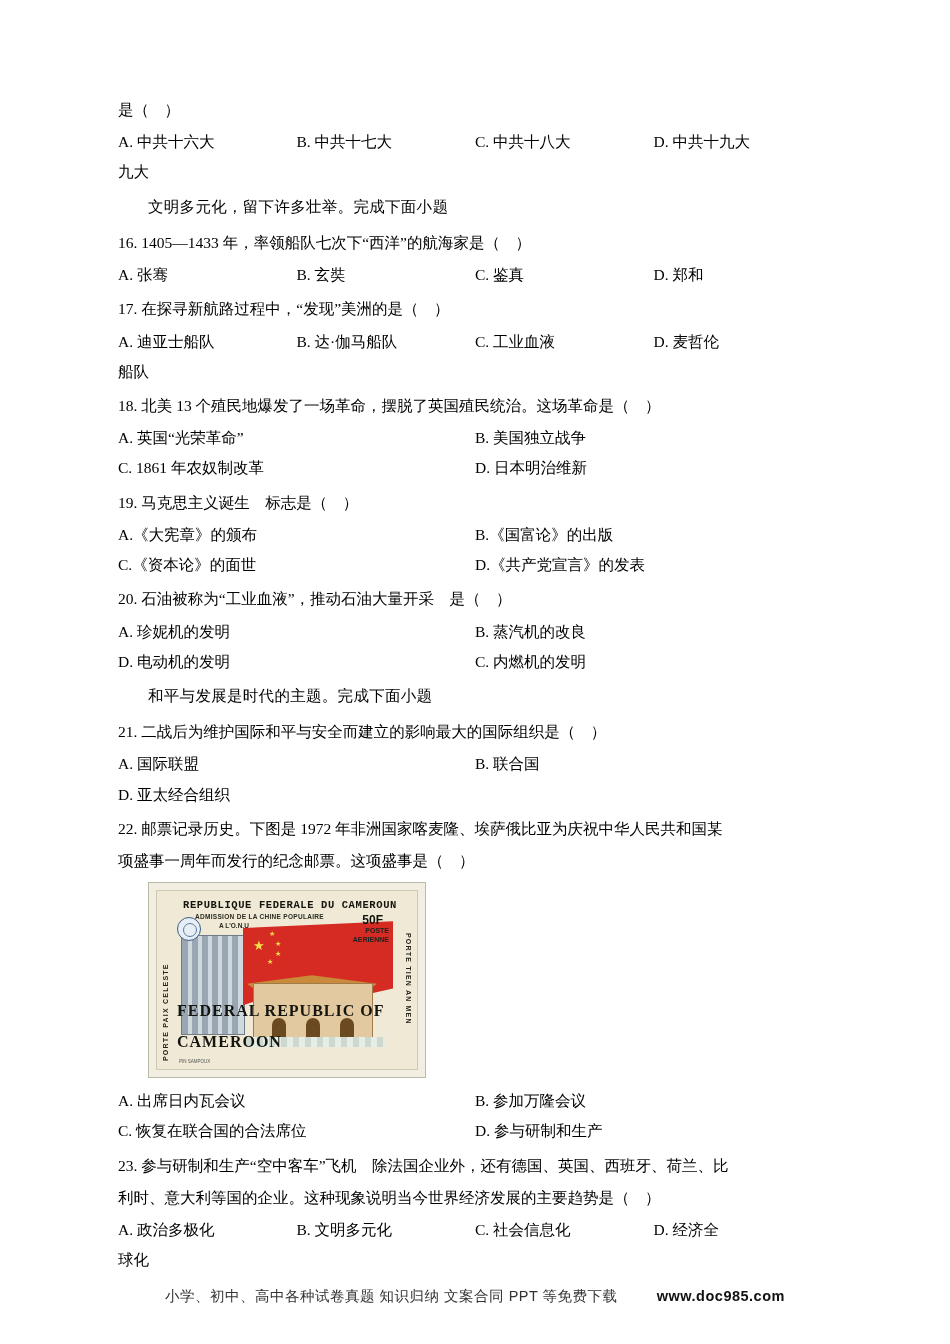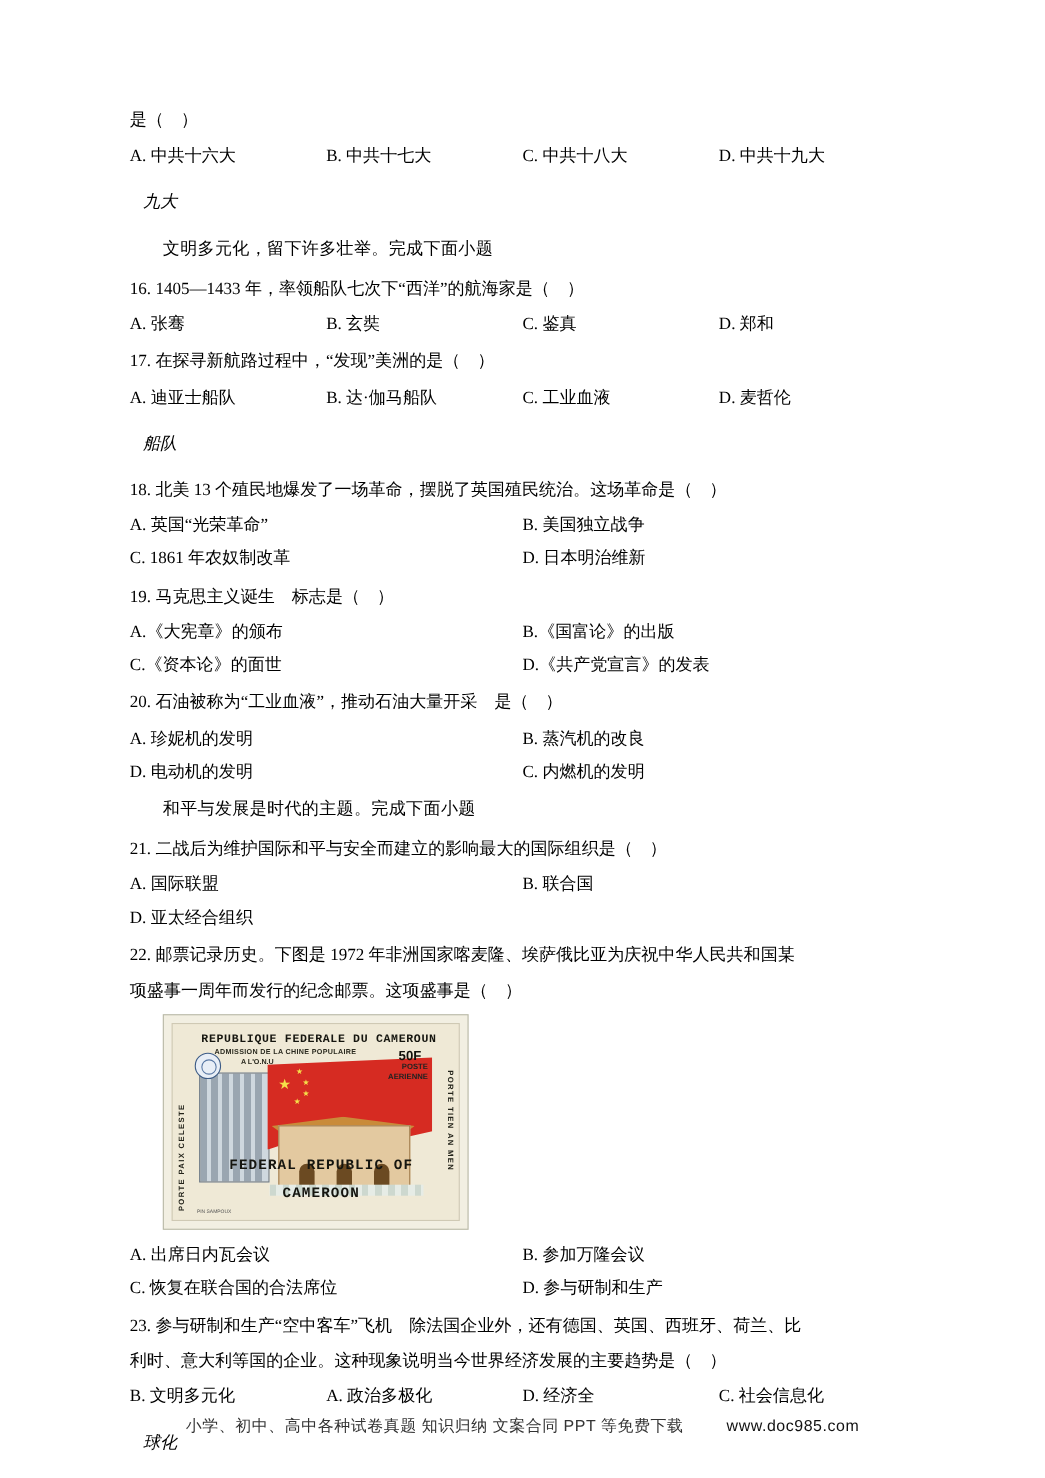--- a/index.html
+++ b/index.html
@@ -48,22 +48,21 @@
     width: 100%;
     margin-bottom: 0px;
   }
   .opts2 > div:first-child {
     flex: 0 0 50%;
   }
   .opts2 > div:last-child {
     flex: 0 0 50%;
   }
   .wrapline {
-    margin: 12px;
-    font-style: italic;
+    margin: 0;
   }
   
   .stamp-wrap {
     margin: 6px 0 8px 30px;
   }
   .stamp {
     width: 278px;
     height: 196px;
     border: 1px solid #b9b9a8;
     background: #f2efe2;
@@ -155,23 +154,23 @@
     font-size: 7px;
     font-weight: bold;
     letter-spacing: 1.2px;
     color: #23231a;
   }
   .st-bottom {
     position: absolute;
     bottom: 12px;
     left: 20px;
     right: 10px;
-    text-align: center;
-    font-family: Liberation Mono, monospace;
-    font-size: 13px;
+    text-align: left;
+    font-family: Liberation Serif, serif;
+    font-size: 16px;
     font-weight: bold;
     letter-spacing: 1px;
     color: #15150f;
   }
   .st-credit {
     position: absolute;
     bottom: 2px;
     left: 22px;
     font-family: "Liberation Sans", sans-serif;
     font-size: 4.5px;
@@ -259,21 +258,21 @@
     left: 0;
     right: 0;
     bottom: 38px;
     text-align: center;
     font-family: "Liberation Sans", sans-serif;
     font-size: 14.5px;
     color: #333333;
     letter-spacing: 0.5px;
   }
   .footer .brand {
-    font-weight: normal;
+    font-weight: bold;
     color: #111;
     margin-left: 12px;
   }
 </style>
 </head>
 <body>
 
 <div class="page">
   <div class="doc">
 
@@ -405,24 +404,24 @@
       <div class="opts2">
         <div>C. 恢复在联合国的合法席位</div>
         <div>D. 参与研制和生产</div>
       </div>
     </div>
 
     <div class="q">
       <div class="stem">23. 参与研制和生产“空中客车”飞机    除法国企业外，还有德国、英国、西班牙、荷兰、比</div>
       <div class="stem">利时、意大利等国的企业。这种现象说明当今世界经济发展的主要趋势是（    ）</div>
       <div class="opts4">
+        <div>A. 政治多极化</div>
         <div>B. 文明多元化</div>
-        <div>A. 政治多极化</div>
+        <div>C. 社会信息化</div>
         <div>D. 经济全</div>
-        <div>C. 社会信息化</div>
       </div>
       <div class="wrapline">球化</div>
     </div>
 
   </div>
 
   <div class="footer">
     <span>小学、初中、高中各种试卷真题  知识归纳  文案合同 PPT 等免费下载</span>
     <span>&nbsp;&nbsp;&nbsp;&nbsp;</span>
     <span class="brand">www.doc985.com</span>

